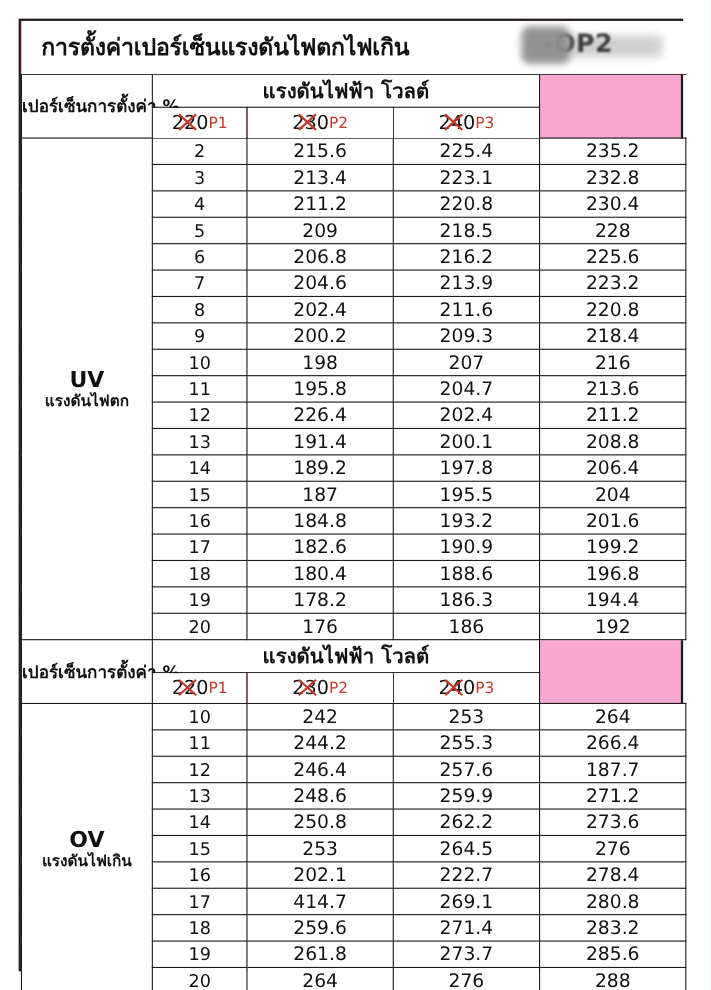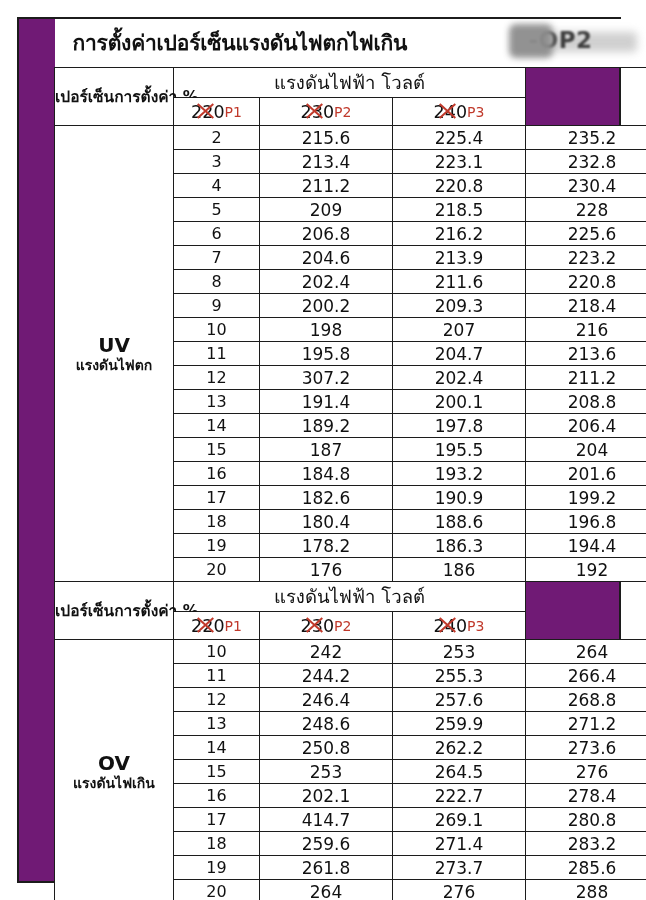--- a/index.html
+++ b/index.html
@@ -16,22 +16,21 @@
   }
 
   #sheet {
     position: absolute;
     left: 17px;
     top: 17px;
     width: 604px;
     height: 866px;
     border: 2px solid #1c1c1c;
     box-sizing: border-box;
-    background: #701a75;
-    padding-left: 35px;
+    background: #f9a8d4;
   }
 
   table.grid {
     border-collapse: collapse;
     table-layout: fixed;
     width: 100%;
     height: 100%;
   }
   table.grid td {
     border: 1px solid #1c1c1c;
@@ -111,21 +110,21 @@
   .pct-head {
     font-size: 15.5px;
     font-weight: bold;
     color: #111111;
     white-space: nowrap;
     padding: 0 4px;
   }
   .volt-head {
     height: 27px;
     font-size: 18.5px;
-    font-weight: normal;
+    font-weight: bold;
     color: #111111;
     white-space: nowrap;
   }
   .volt-sub {
     height: 27px;
     position: relative;
     font-size: 0;
     white-space: nowrap;
   }
   .vnum {
@@ -289,21 +288,21 @@
           <td class="val-cell">216</td>
         </tr>
         <tr class="r">
           <td class="pct-cell">11</td>
           <td class="val-cell">195.8</td>
           <td class="val-cell">204.7</td>
           <td class="val-cell">213.6</td>
         </tr>
         <tr class="r">
           <td class="pct-cell">12</td>
-          <td class="val-cell">307.2</td>
+          <td class="val-cell">226.4</td>
           <td class="val-cell">202.4</td>
           <td class="val-cell">211.2</td>
         </tr>
         <tr class="r">
           <td class="pct-cell">13</td>
           <td class="val-cell">191.4</td>
           <td class="val-cell">200.1</td>
           <td class="val-cell">208.8</td>
         </tr>
         <tr class="r">
@@ -370,21 +369,21 @@
         <tr class="r">
           <td class="pct-cell">11</td>
           <td class="val-cell">244.2</td>
           <td class="val-cell">255.3</td>
           <td class="val-cell">266.4</td>
         </tr>
         <tr class="r">
           <td class="pct-cell">12</td>
           <td class="val-cell">246.4</td>
           <td class="val-cell">257.6</td>
-          <td class="val-cell">268.8</td>
+          <td class="val-cell">187.7</td>
         </tr>
         <tr class="r">
           <td class="pct-cell">13</td>
           <td class="val-cell">248.6</td>
           <td class="val-cell">259.9</td>
           <td class="val-cell">271.2</td>
         </tr>
         <tr class="r">
           <td class="pct-cell">14</td>
           <td class="val-cell">250.8</td>

